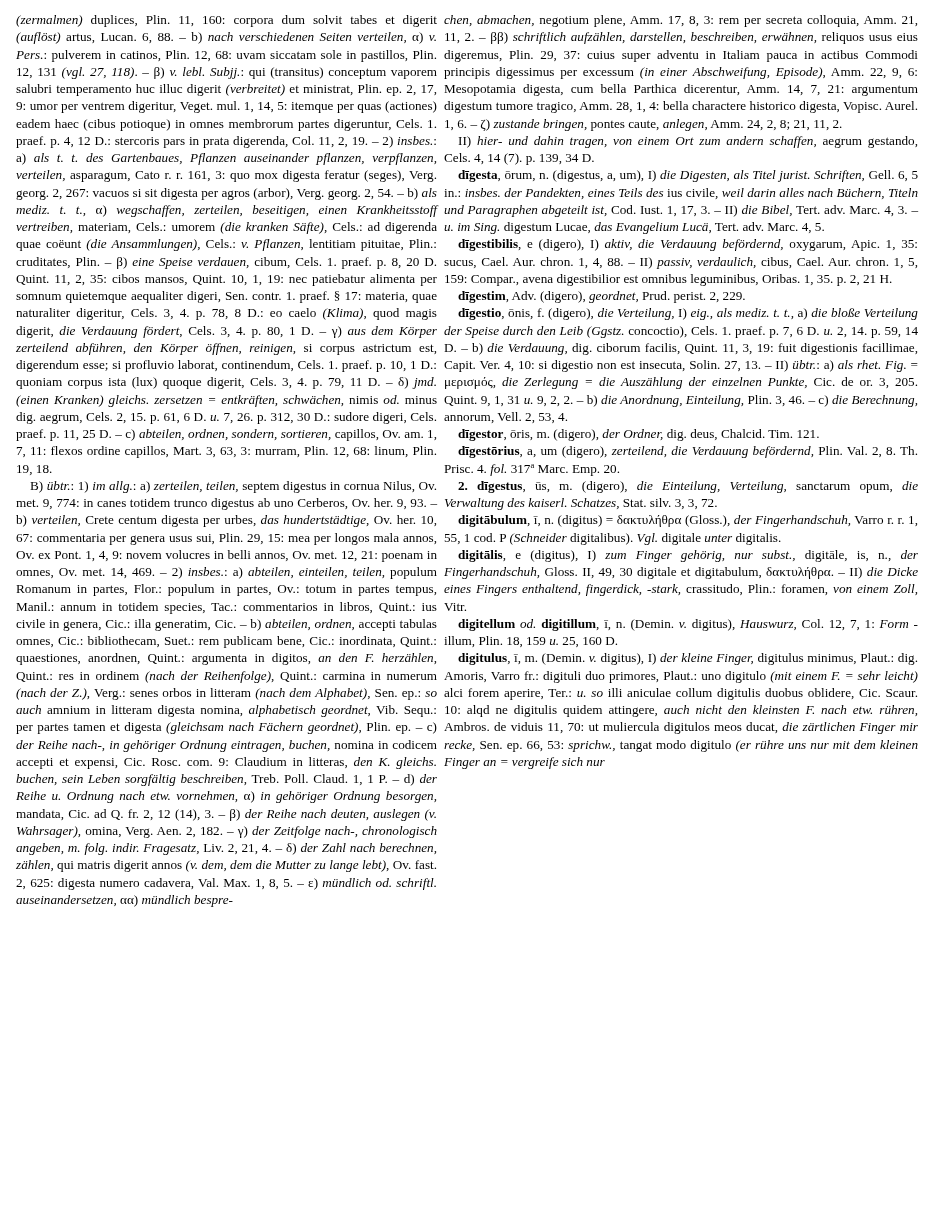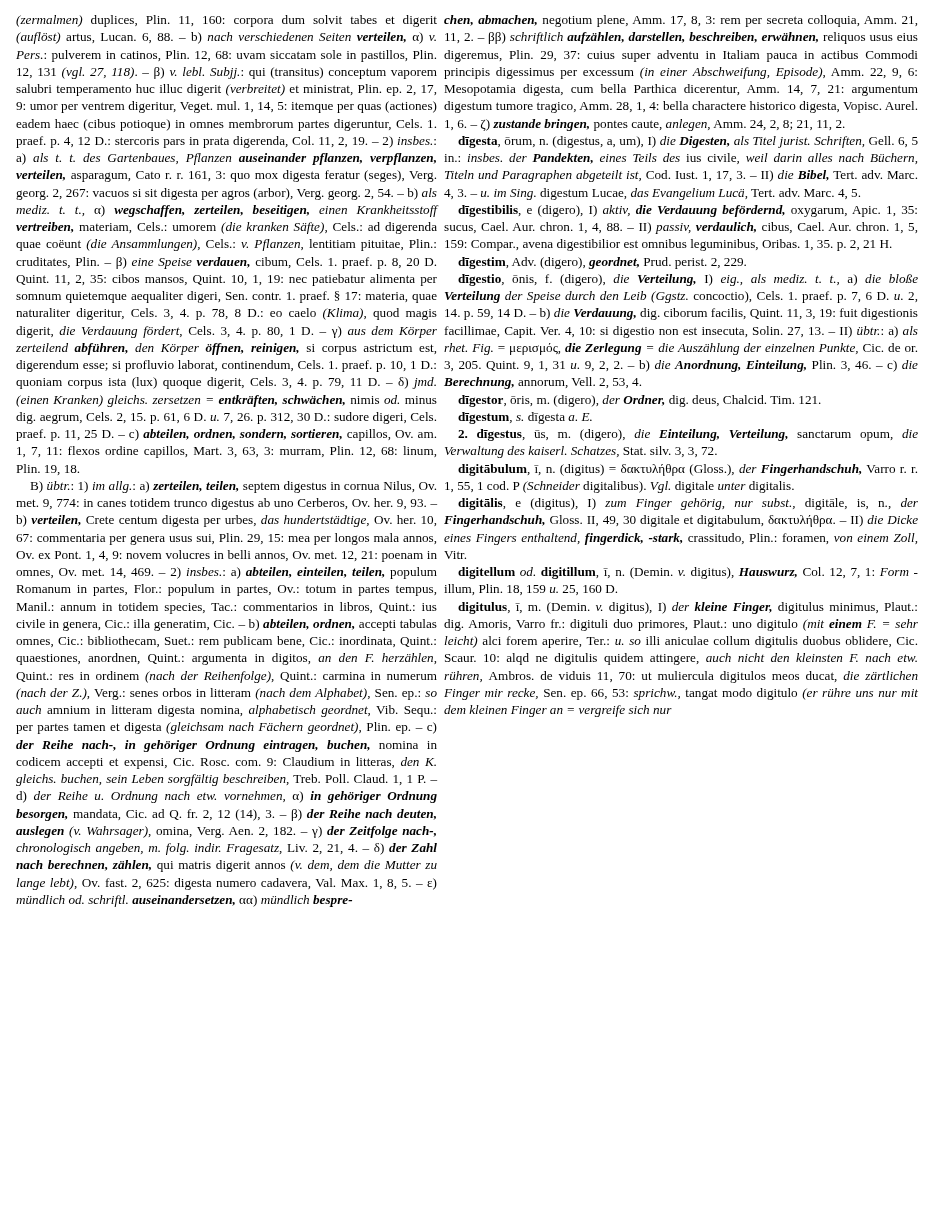--- a/index.html
+++ b/index.html
@@ -8,43 +8,44 @@
     color:#000; font-family:"Liberation Serif", serif; overflow:hidden;
   }
   .cols { display:flex; padding:11px 0 0 16px; }
   .col { text-align:justify; font-size:13.2px; line-height:17.25px; }
   .col-left  { width:421px; margin-right:7px; }
   .col-right { width:474px; }
   p.para { margin:0; padding:0; text-indent:0; }
   p.indent { text-indent:14px; }
   .s-i  { font-style:italic; }
   .s-b  { font-weight:bold; }
-  .s-bi { font-weight:bold; font-style:italic;margin-top:8px; }
+  .s-bi { font-weight:normal; font-style:italic;margin-top:8px; }
   .s-sup { vertical-align:super; font-size:8.5px; line-height:0; }
   .page-number {
     position:absolute; left:18px; top:1163px; font-size:13.2px;
   }
 </style>
 </head>
 <body>
 
 <div class="page">
   <div class="cols">
     <div class="col col-left">
         <p class="para"><span class="s-i">(zermalmen)</span><span> duplices, Plin. 11, 160: corpora dum solvit tabes et digerit </span><span class="s-i">(auflöst)</span><span> artus, Lucan. 6, 88. – b) </span><span class="s-i">nach verschiedenen Seiten </span><span class="s-bi">verteilen,</span><span> α) </span><span class="s-i">v. Pers.</span><span>: pulverem in catinos, Plin. 12, 68: uvam siccatam sole in pastillos, Plin. 12, 131 </span><span class="s-i">(vgl. 27, 118)</span><span>. – β) </span><span class="s-i">v. lebl. Subjj.</span><span>: qui (transitus) conceptum vaporem salubri temperamento huc illuc digerit </span><span class="s-i">(verbreitet)</span><span> et ministrat, Plin. ep. 2, 17, 9: umor per ventrem digeritur, Veget. mul. 1, 14, 5: itemque per quas (actiones) eadem haec (cibus potioque) in omnes membrorum partes digeruntur, Cels. 1. praef. p. 4, 12 D.: stercoris pars in prata digerenda, Col. 11, 2, 19. – 2) </span><span class="s-i">insbes.</span><span>: a) </span><span class="s-i">als t. t. des Gartenbaues, Pflanzen </span><span class="s-bi">auseinander pflanzen, verpflanzen, verteilen,</span><span> asparagum, Cato r. r. 161, 3: quo mox digesta feratur (seges), Verg. georg. 2, 267: vacuos si sit digesta per agros (arbor), Verg. georg. 2, 54. – b) </span><span class="s-i">als mediz. t. t., </span><span>α) </span><span class="s-bi">wegschaffen, zerteilen, beseitigen,</span><span class="s-i"> einen Krankheitsstoff </span><span class="s-bi">vertreiben,</span><span> materiam, Cels.: umorem </span><span class="s-i">(die kranken Säfte)</span><span>, Cels.: ad digerenda quae coëunt </span><span class="s-i">(die Ansammlungen)</span><span>, Cels.: </span><span class="s-i">v. Pflanzen</span><span>, lentitiam pituitae, Plin.: cruditates, Plin. – β) </span><span class="s-i">eine Speise </span><span class="s-bi">verdauen,</span><span> cibum, Cels. 1. praef. p. 8, 20 D. Quint. 11, 2, 35: cibos mansos, Quint. 10, 1, 19: nec patiebatur alimenta per somnum quietemque aequaliter digeri, Sen. contr. 1. praef. § 17: materia, quae naturaliter digeritur, Cels. 3, 4. p. 78, 8 D.: eo caelo </span><span class="s-i">(Klima)</span><span>, quod magis digerit, </span><span class="s-i">die Verdauung fördert</span><span>, Cels. 3, 4. p. 80, 1 D. – γ) </span><span class="s-i">aus dem Körper zerteilend </span><span class="s-bi">abführen,</span><span class="s-i"> den Körper </span><span class="s-bi">öffnen, reinigen,</span><span> si corpus astrictum est, digerendum esse; si profluvio laborat, continendum, Cels. 1. praef. p. 10, 1 D.: quoniam corpus ista (lux) quoque digerit, Cels. 3, 4. p. 79, 11 D. – δ) </span><span class="s-i">jmd. (einen Kranken) gleichs. zersetzen = </span><span class="s-bi">entkräften, schwächen,</span><span> nimis </span><span class="s-i">od.</span><span> minus dig. aegrum, Cels. 2, 15. p. 61, 6 D. </span><span class="s-i">u.</span><span> 7, 26. p. 312, 30 D.: sudore digeri, Cels. praef. p. 11, 25 D. – c) </span><span class="s-bi">abteilen, ordnen, sondern, sortieren,</span><span> capillos, Ov. am. 1, 7, 11: flexos ordine capillos, Mart. 3, 63, 3: murram, Plin. 12, 68: linum, Plin. 19, 18.</span></p>
         <p class="para indent"><span>B) </span><span class="s-i">übtr.</span><span>: 1) </span><span class="s-i">im allg.</span><span>: a) </span><span class="s-bi">zerteilen, teilen,</span><span> septem digestus in cornua Nilus, Ov. met. 9, 774: in canes totidem trunco digestus ab uno Cerberos, Ov. her. 9, 93. – b) </span><span class="s-bi">verteilen,</span><span> Crete centum digesta per urbes, </span><span class="s-i">das hundertstädtige</span><span>, Ov. her. 10, 67: commentaria per genera usus sui, Plin. 29, 15: mea per longos mala annos, Ov. ex Pont. 1, 4, 9: novem volucres in belli annos, Ov. met. 12, 21: poenam in omnes, Ov. met. 14, 469. – 2) </span><span class="s-i">insbes.</span><span>: a) </span><span class="s-bi">abteilen, einteilen, teilen,</span><span> populum Romanum in partes, Flor.: populum in partes, Ov.: totum in partes tempus, Manil.: annum in totidem species, Tac.: commentarios in libros, Quint.: ius civile in genera, Cic.: illa generatim, Cic. – b) </span><span class="s-bi">abteilen, ordnen,</span><span> accepti tabulas omnes, Cic.: bibliothecam, Suet.: rem publicam bene, Cic.: inordinata, Quint.: quaestiones, anordnen, Quint.: argumenta in digitos, </span><span class="s-i">an den F. herzählen</span><span>, Quint.: res in ordinem </span><span class="s-i">(nach der Reihenfolge)</span><span>, Quint.: carmina in numerum </span><span class="s-i">(nach der Z.)</span><span>, Verg.: senes orbos in litteram </span><span class="s-i">(nach dem Alphabet)</span><span>, Sen. ep.: </span><span class="s-i">so auch</span><span> amnium in litteram digesta nomina, </span><span class="s-i">alphabetisch geordnet</span><span>, Vib. Sequ.: per partes tamen et digesta </span><span class="s-i">(gleichsam nach Fächern geordnet)</span><span>, Plin. ep. – c) </span><span class="s-bi">der Reihe nach-, in gehöriger Ordnung eintragen, buchen,</span><span> nomina in codicem accepti et expensi, Cic. Rosc. com. 9: Claudium in litteras, </span><span class="s-i">den K. gleichs. buchen, sein Leben sorgfältig beschreiben</span><span>, Treb. Poll. Claud. 1, 1 P. – d) </span><span class="s-i">der Reihe u. Ordnung nach etw. vornehmen, </span><span>α) </span><span class="s-bi">in gehöriger Ordnung besorgen,</span><span> mandata, Cic. ad Q. fr. 2, 12 (14), 3. – β) </span><span class="s-bi">der Reihe nach deuten, auslegen</span><span> </span><span class="s-i">(v. Wahrsager)</span><span>, omina, Verg. Aen. 2, 182. – γ) </span><span class="s-bi">der Zeitfolge nach-,</span><span class="s-i"> chronologisch angeben, m. folg. indir. Fragesatz</span><span>, Liv. 2, 21, 4. – δ) </span><span class="s-bi">der Zahl nach berechnen, zählen,</span><span> qui matris digerit annos </span><span class="s-i">(v. dem, dem die Mutter zu lange lebt)</span><span>, Ov. fast. 2, 625: digesta numero cadavera, Val. Max. 1, 8, 5. – ε) </span><span class="s-i">mündlich od. schriftl. </span><span class="s-bi">auseinandersetzen,</span><span> αα) </span><span class="s-i">mündlich </span><span class="s-bi">bespre-</span></p>
       </div>
     <div class="col col-right">
         <p class="para"><span class="s-bi">chen, abmachen,</span><span> negotium plene, Amm. 17, 8, 3: rem per secreta colloquia, Amm. 21, 11, 2. – ββ) </span><span class="s-i">schriftlich </span><span class="s-bi">aufzählen, darstellen, beschreiben, erwähnen,</span><span> reliquos usus eius digeremus, Plin. 29, 37: cuius super adventu in Italiam pauca in actibus Commodi principis digessimus per excessum </span><span class="s-i">(in einer Abschweifung, Episode)</span><span>, Amm. 22, 9, 6: Mesopotamia digesta, cum bella Parthica dicerentur, Amm. 14, 7, 21: argumentum digestum tumore tragico, Amm. 28, 1, 4: bella charactere historico digesta, Vopisc. Aurel. 1, 6. – ζ) </span><span class="s-bi">zustande bringen,</span><span> pontes caute, </span><span class="s-i">anlegen</span><span>, Amm. 24, 2, 8; 21, 11, 2.</span></p>
+        <p class="para indent"><span>II) </span><span class="s-bi">hier- und dahin tragen, von einem Ort zum andern schaffen,</span><span> aegrum gestando, Cels. 4, 14 (7). p. 139, 34 D.</span></p>
         <p class="para indent"><span class="s-b">dīgesta</span><span>, ōrum, n. (digestus, a, um), I) </span><span class="s-i">die </span><span class="s-bi">Digesten,</span><span class="s-i"> als Titel jurist. Schriften, </span><span>Gell. 6, 5 in.: </span><span class="s-i">insbes. der </span><span class="s-bi">Pandekten,</span><span class="s-i"> eines Teils des </span><span>ius civile</span><span class="s-i">, weil darin alles nach Büchern, Titeln und Paragraphen abgeteilt ist, </span><span>Cod. Iust. 1, 17, 3. – II) </span><span class="s-i">die </span><span class="s-bi">Bibel,</span><span> Tert. adv. Marc. 4, 3. – </span><span class="s-i">u. im Sing.</span><span> digestum Lucae, </span><span class="s-i">das Evangelium Lucä</span><span>, Tert. adv. Marc. 4, 5.</span></p>
         <p class="para indent"><span class="s-b">dīgestibilis</span><span>, e (digero), I) </span><span class="s-i">aktiv, </span><span class="s-bi">die Verdauung befördernd,</span><span> oxygarum, Apic. 1, 35: sucus, Cael. Aur. chron. 1, 4, 88. – II) </span><span class="s-i">passiv, </span><span class="s-bi">verdaulich,</span><span> cibus, Cael. Aur. chron. 1, 5, 159: Compar., avena digestibilior est omnibus leguminibus, Oribas. 1, 35. p. 2, 21 H.</span></p>
         <p class="para indent"><span class="s-b">dīgestim</span><span>, Adv. (digero), </span><span class="s-bi">geordnet,</span><span> Prud. perist. 2, 229.</span></p>
         <p class="para indent"><span class="s-b">dīgestio</span><span>, ōnis, f. (digero), </span><span class="s-i">die </span><span class="s-bi">Verteilung,</span><span> I) </span><span class="s-i">eig., als mediz. t. t., </span><span>a) </span><span class="s-i">die bloße </span><span class="s-bi">Verteilung </span><span class="s-i">der Speise durch den Leib (Ggstz. </span><span>concoctio), Cels. 1. praef. p. 7, 6 D. </span><span class="s-i">u.</span><span> 2, 14. p. 59, 14 D. – b) </span><span class="s-i">die </span><span class="s-bi">Verdauung,</span><span> dig. ciborum facilis, Quint. 11, 3, 19: fuit digestionis facillimae, Capit. Ver. 4, 10: si digestio non est insecuta, Solin. 27, 13. – II) </span><span class="s-i">übtr.</span><span>: a) </span><span class="s-i">als rhet. Fig.</span><span> = μερισμός, </span><span class="s-bi">die Zerlegung</span><span class="s-i"> = die Auszählung der einzelnen Punkte, </span><span>Cic. de or. 3, 205. Quint. 9, 1, 31 </span><span class="s-i">u.</span><span> 9, 2, 2. – b) </span><span class="s-i">die </span><span class="s-bi">Anordnung, Einteilung,</span><span> Plin. 3, 46. – c) </span><span class="s-i">die </span><span class="s-bi">Berechnung,</span><span> annorum, Vell. 2, 53, 4.</span></p>
         <p class="para indent"><span class="s-b">dīgestor</span><span>, ōris, m. (digero), </span><span class="s-i">der </span><span class="s-bi">Ordner,</span><span> dig. deus, Chalcid. Tim. 121.</span></p>
-        <p class="para indent"><span class="s-b">dīgestum</span><span>, </span><span class="s-i">s.</span><span> dīgesta </span><span class="s-i">a. E.</span></p>
+        <p class="para indent"><span class="s-b">dīgestōrius</span><span>, a, um (digero), </span><span class="s-bi">zerteilend, die Verdauung befördernd,</span><span> Plin. Val. 2, 8. Th. Prisc. 4. </span><span class="s-i">fol.</span><span> 317</span><span class="s-sup">a</span><span> Marc. Emp. 20.</span></p>
         <p class="para indent"><span class="s-b">2. dīgestus</span><span>, ūs, m. (digero), </span><span class="s-i">die </span><span class="s-bi">Einteilung, Verteilung,</span><span> sanctarum opum, </span><span class="s-i">die Verwaltung des kaiserl. Schatzes, </span><span>Stat. silv. 3, 3, 72.</span></p>
         <p class="para indent"><span class="s-b">digitābulum</span><span>, ī, n. (digitus) = δακτυλήθρα (Gloss.), </span><span class="s-i">der </span><span class="s-bi">Fingerhandschuh,</span><span> Varro r. r. 1, 55, 1 cod. P </span><span class="s-i">(Schneider </span><span>digitalibus). </span><span class="s-i">Vgl.</span><span> digitale </span><span class="s-i">unter</span><span> digitalis.</span></p>
         <p class="para indent"><span class="s-b">digitālis</span><span>, e (digitus), I) </span><span class="s-i">zum Finger gehörig, nur subst., </span><span>digitāle, is, n., </span><span class="s-i">der </span><span class="s-bi">Fingerhandschuh,</span><span> Gloss. II, 49, 30 digitale et digitabulum, δακτυλήθρα. – II) </span><span class="s-i">die Dicke eines Fingers enthaltend, </span><span class="s-bi">fingerdick, -stark,</span><span> crassitudo, Plin.: foramen, </span><span class="s-i">von einem Zoll, </span><span>Vitr.</span></p>
         <p class="para indent"><span class="s-b">digitellum</span><span class="s-i"> od. </span><span class="s-b">digitillum</span><span>, ī, n. (Demin. </span><span class="s-i">v.</span><span> digitus), </span><span class="s-bi">Hauswurz,</span><span> Col. 12, 7, 1: </span><span class="s-i">Form</span><span> -illum, Plin. 18, 159 </span><span class="s-i">u.</span><span> 25, 160 D.</span></p>
         <p class="para indent"><span class="s-b">digitulus</span><span>, ī, m. (Demin. </span><span class="s-i">v.</span><span> digitus), I) </span><span class="s-i">der </span><span class="s-bi">kleine Finger,</span><span> digitulus minimus, Plaut.: dig. Amoris, Varro fr.: digituli duo primores, Plaut.: uno digitulo </span><span class="s-i">(mit </span><span class="s-bi">einem </span><span class="s-i">F. = sehr leicht)</span><span> alci forem aperire, Ter.: </span><span class="s-i">u. so</span><span> illi aniculae collum digitulis duobus oblidere, Cic. Scaur. 10: alqd ne digitulis quidem attingere, </span><span class="s-i">auch nicht den kleinsten F. nach etw. rühren, </span><span>Ambros. de viduis 11, 70: ut muliercula digitulos meos ducat, </span><span class="s-i">die zärtlichen Finger mir recke, </span><span>Sen. ep. 66, 53: </span><span class="s-i">sprichw., </span><span>tangat modo digitulo </span><span class="s-i">(er rühre uns nur mit dem kleinen Finger an = vergreife sich nur</span></p>
       </div>
   </div>
   <div class="page-number">544</div>
 </div>
 

